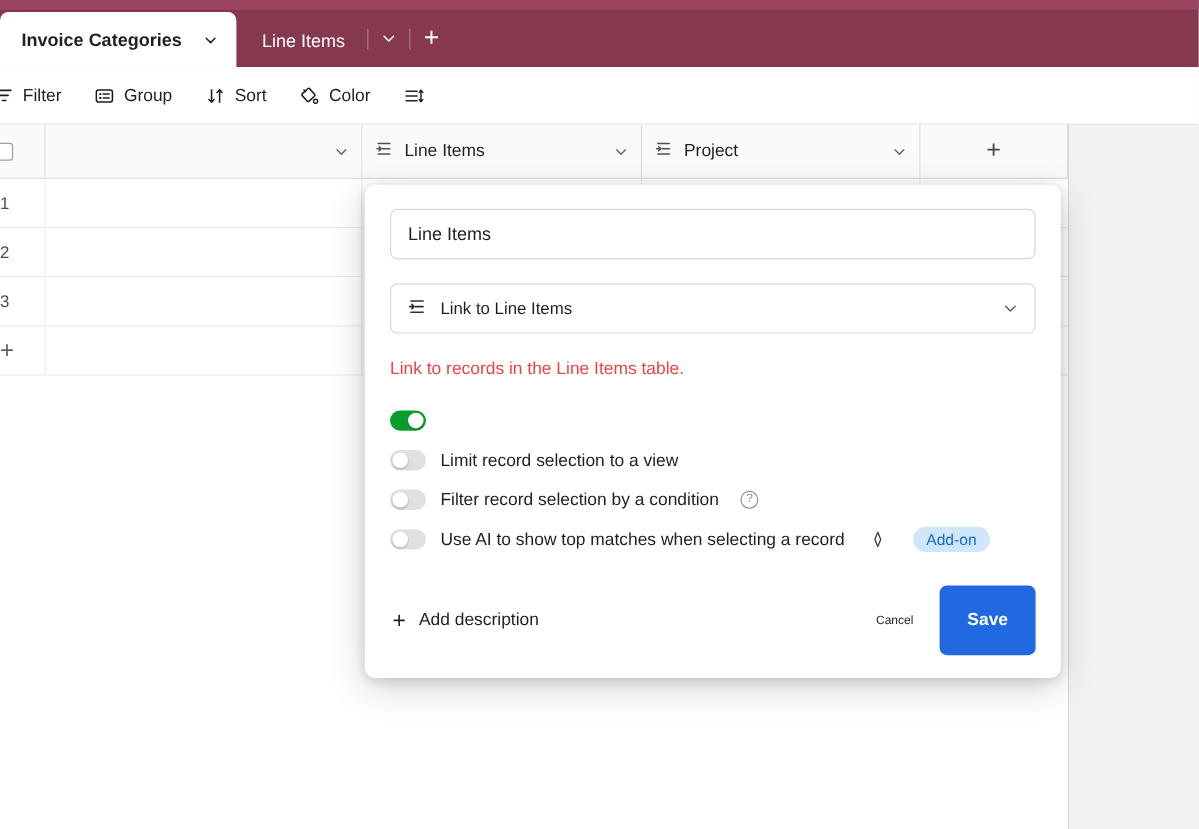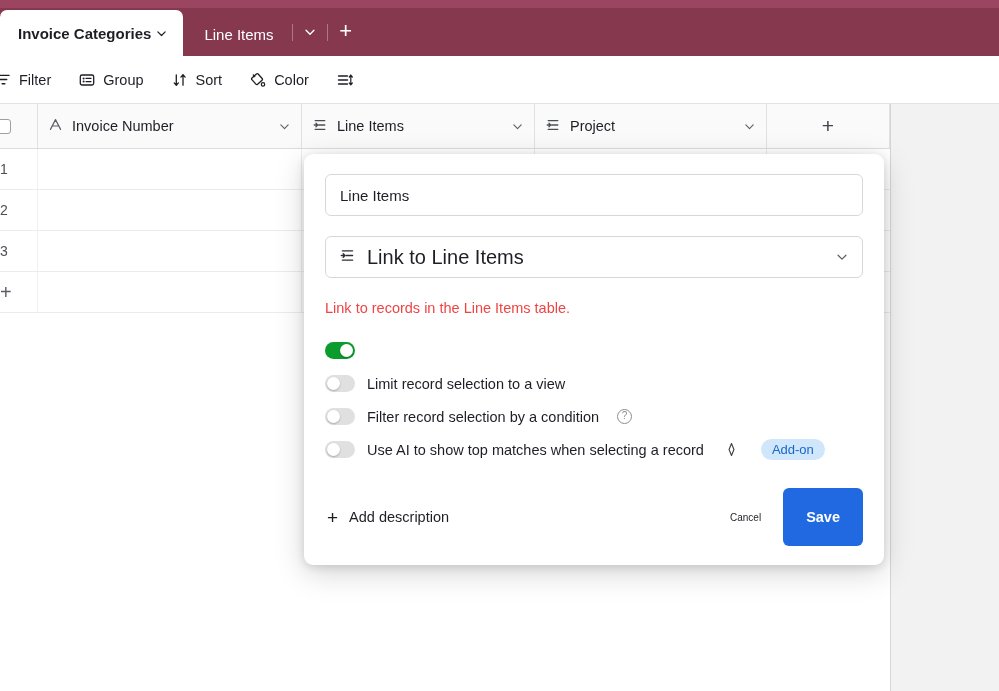--- a/index.html
+++ b/index.html
@@ -18,21 +18,21 @@
   }
   .topbar-strip {
     position: absolute; left: 0; top: 0; width: 999px; height: 8px;
     background: #9c4560;
   }
   .tabs {
     position: absolute; left: 0; top: 8px; height: 48px;
     display: flex; align-items: flex-end;
   }
   .tab {
-    height: 44px; display: flex; align-items: center; gap: 4px;
+    height: 44px; display: flex; align-items: center; gap: 18px;
     padding: 0 17px 0 21px; font-size: 15px; color: #ffffff;
     cursor: pointer; white-space: nowrap;
   }
   .tab.active {
     background: #ffffff; color: #1d1f25; font-weight: bold;
     border-radius: 7px 7px 0 0; height: 46px;
     padding: 0 15px 0 18px;
   }
   .tab .chev { opacity: .95; display: flex; align-items: center; }
   .tab.active .chev { opacity: 1; }
@@ -121,21 +121,21 @@
   .dlg-input {
     width: 100%; height: 42px; border: 1px solid #d8d8d8; border-radius: 6px;
     padding: 0 14px; font-size: 15px; color: #1d1f25;
     font-family: "Liberation Sans", sans-serif; background: #fff;
     outline: none;
   }
   .dlg-select {
     margin-top: 20px; width: 100%; height: 42px;
     border: 1px solid #d8d8d8; border-radius: 6px;
     display: flex; align-items: center; gap: 11px; padding: 0 13px;
-    font-size: 20px; color: #1d1f25; cursor: pointer; background: #fff;
+    font-size: 14px; color: #1d1f25; cursor: pointer; background: #fff;
   }
   .dlg-select .sel-chev { margin-left: auto; color: #5b5f66; display: flex; }
   .dlg-desc {
     margin-top: 22px; font-size: 14.5px; color: #ef4444;
   }
   .opts { margin-top: 18px; }
   .opt {
     display: flex; align-items: center; gap: 12px; height: 33px;
     font-size: 14.5px; color: #1d1f25;
   }
@@ -278,28 +278,20 @@
   </div>
 
   <div class="grid">
 
     <div class="grid-header">
       <div class="gh-cell gh-check">
         <div class="checkbox"></div>
       </div>
 
       <div class="gh-cell" style="width:264px">
-        <div class="gh-label">
-          <span>
-            <svg width="15" height="15" viewBox="0 0 16 16">
-                <path d="M2.6 13.2L8 2.8l5.4 10.4M4.6 9.6h6.8" fill="none" stroke="#5b5f66" stroke-width="1.25" stroke-linecap="round" stroke-linejoin="round"></path>
-              </svg>
-          </span>
-          <span class="gh-name">Invoice Number</span>
-        </div>
         <span class="gh-chev">
           <svg width="13" height="13" viewBox="0 0 16 16">
               <path d="M3.5 6 L8 10.5 L12.5 6" fill="none" stroke="#5b5f66" stroke-width="1.4" stroke-linecap="round" stroke-linejoin="round"></path>
             </svg>
         </span>
       </div>
 
       <div class="gh-cell" style="width:233px">
         <div class="gh-label">
           <span>

